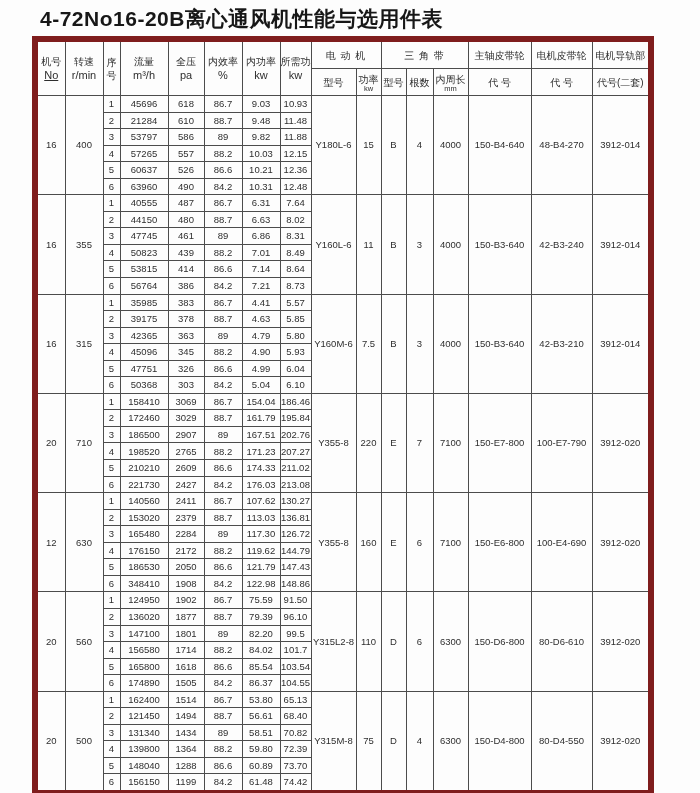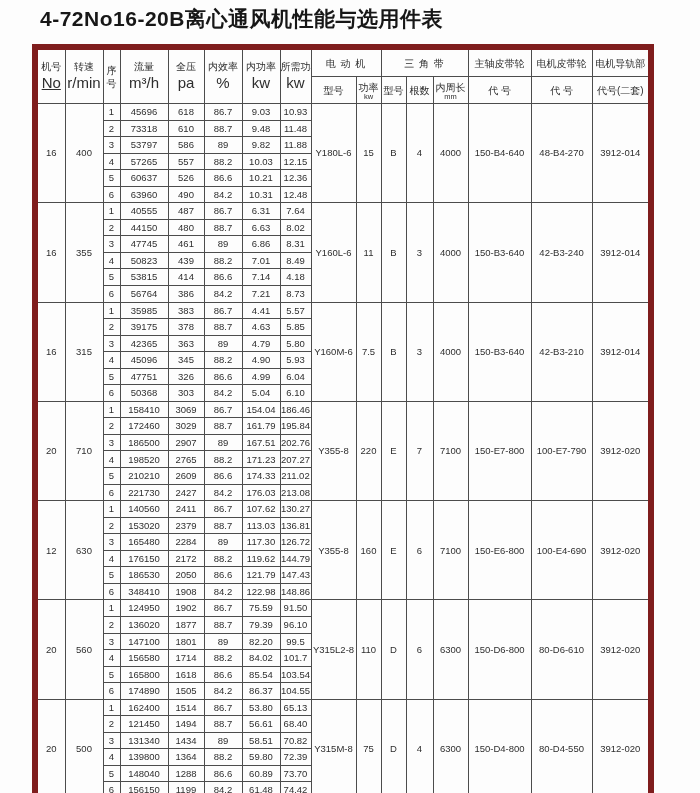--- a/index.html
+++ b/index.html
@@ -5,21 +5,21 @@
   html, body { margin:0; padding:0; background:#ffffff; }
   .page {
     position:relative;
     width:700px; height:793px;
     background:#fdfdfd;
     font-family:"Liberation Sans", sans-serif;
     overflow:hidden;
   }
   .title {
     margin:0;
-    padding:5px 0 11px 40px;
+    padding:5px 0 3px 40px;
     font-size:21px;
     font-weight:bold;
     color:#171717;
     letter-spacing:0.5px;
   }
   table.spec {
     border-collapse:collapse;
     table-layout:fixed;
     margin-left:32px;
     width:616px;
@@ -38,21 +38,21 @@
     font-weight:normal;
     font-size:10px;
     line-height:1.3;
     height:26px;
   }
   table.spec td {
     font-size:9.5px;
     height:15.55px;
     line-height:1;
   }
-  .unit { font-size:15px; }
+  .unit { font-size:11px; }
   .unit-tiny { font-size:7.5px; line-height:0.75; }
   .u-no { text-decoration:underline; }
   .grp-label { letter-spacing:1px;margin-left:48px; }
 </style>
 </head>
 <body>
 
 <div class="page">
   <h1 class="title">4-72No16-20B离心通风机性能与选用件表</h1>
 
@@ -146,21 +146,21 @@
           <td rowspan="6">15</td>
           <td rowspan="6">B</td>
           <td rowspan="6">4</td>
           <td rowspan="6">4000</td>
           <td rowspan="6">150-B4-640</td>
           <td rowspan="6">48-B4-270</td>
           <td rowspan="6">3912-014</td>
         </tr>
         <tr>
           <td>2</td>
-          <td>73318</td>
+          <td>21284</td>
           <td>610</td>
           <td>88.7</td>
           <td>9.48</td>
           <td>11.48</td>
         </tr>
         <tr>
           <td>3</td>
           <td>53797</td>
           <td>586</td>
           <td>89</td>
@@ -232,21 +232,21 @@
           <td>88.2</td>
           <td>7.01</td>
           <td>8.49</td>
         </tr>
         <tr>
           <td>5</td>
           <td>53815</td>
           <td>414</td>
           <td>86.6</td>
           <td>7.14</td>
-          <td>4.18</td>
+          <td>8.64</td>
         </tr>
         <tr>
           <td>6</td>
           <td>56764</td>
           <td>386</td>
           <td>84.2</td>
           <td>7.21</td>
           <td>8.73</td>
         </tr>
         <tr>

